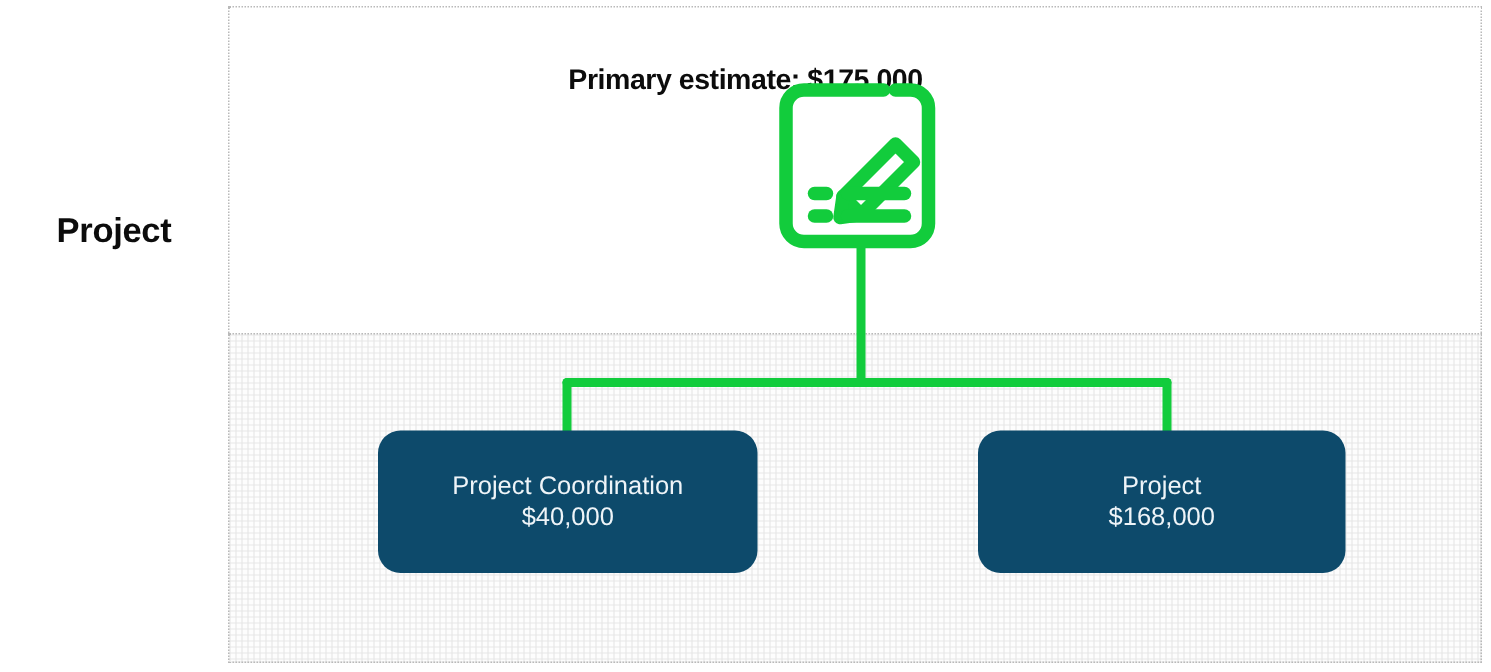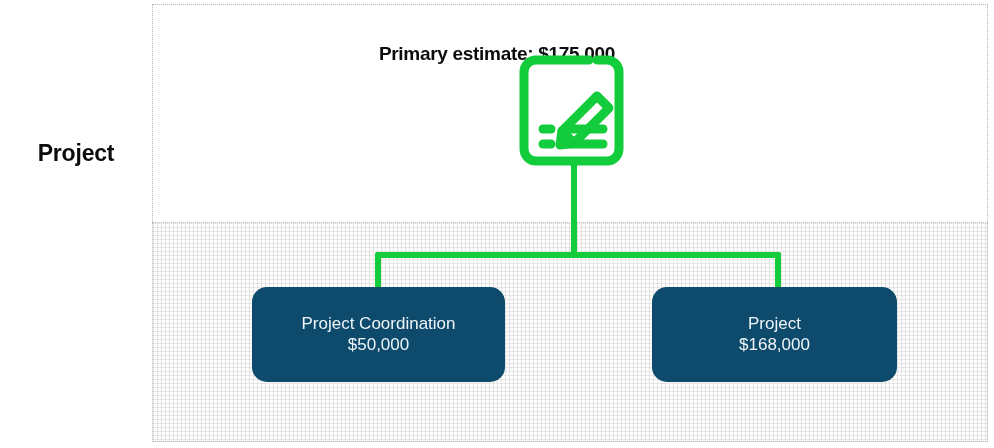--- a/index.html
+++ b/index.html
@@ -177,21 +177,21 @@
       <line x1="24" y1="74" x2="32" y2="74" stroke="#12cc3c" stroke-width="9" stroke-linecap="round"></line>
       <line x1="24" y1="89" x2="32" y2="89" stroke="#12cc3c" stroke-width="9" stroke-linecap="round"></line>
 
       <line x1="46" y1="74" x2="84" y2="74" stroke="#12cc3c" stroke-width="9" stroke-linecap="round"></line>
       <line x1="46" y1="89" x2="84" y2="89" stroke="#12cc3c" stroke-width="9" stroke-linecap="round"></line>
     </svg>
   </div>
 
   <div class="task-card" id="task-card-0">
     <span class="task-name">Project Coordination</span>
-    <span class="task-amount">$50,000</span>
+    <span class="task-amount">$40,000</span>
   </div>
 
   <div class="task-card" id="task-card-1">
     <span class="task-name">Project</span>
     <span class="task-amount">$168,000</span>
   </div>
 
 </div>
 
 </body></html>

